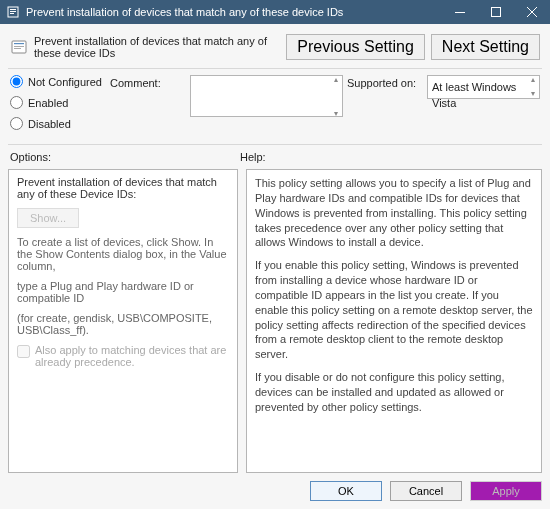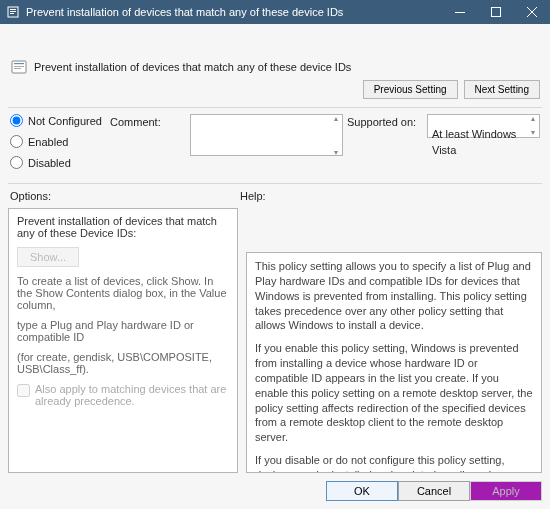--- a/index.html
+++ b/index.html
@@ -46,43 +46,42 @@
   }
   .header-row .policy-icon {
     width:18px; height:18px; margin-right:6px;
     display:flex; align-items:center; justify-content:center;
   }
   .header-row .policy-title { flex:1; font-size:11px; }
   .nav-btn {
     background:#f0f0f0;
     border:1px solid #b5b5b5;
     padding:3px 10px;
-    font-size:10px;
+    font-size:16px;
     margin-left:6px;
     font-family:inherit;
-    margin-top:46px;
   }
   .config-row {
     display:flex;
     padding:6px 2px 6px 2px;
     border-bottom:1px solid #d8d8d8;
   }
   .radio-col { width:100px; }
   .radio-item { display:flex; align-items:center; margin-bottom:8px; }
   .radio-item input { margin:0 5px 0 0; }
   .meta-col { flex:1; display:flex; gap:4px; }
   .meta-row { display:flex; align-items:flex-start; }
   .meta-label { width:80px; font-size:11px; padding-top:2px; }
   .textbox {
     flex:1;
     background:#fff;
     border:1px solid #b5b5b5;
     font-family:inherit;
     font-size:11px;
-    padding:11px 4px;
+    padding:3px 4px;
     resize:none;
   }
   .comment-box { height:42px; position:relative; }
   .supported-box { height:24px; line-height:16px; }
   .scroll-arrows {
     position:absolute; right:0; top:0; bottom:0; width:14px;
     display:flex; flex-direction:column; justify-content:space-between;
   }
   .scroll-arrows span { font-size:8px; color:#888; text-align:center; line-height:10px; }
   .mid-header {
@@ -100,37 +99,38 @@
     min-height:0;
   }
   .panel {
     border:1px solid #b5b5b5;
     background:#fff;
     font-size:11px;
     padding:6px 8px;
     overflow:hidden;
   }
   .panel.left { width:230px; color:#5a5a5a; }
-  .panel.right { flex:1; color:#444; line-height:1.35; position:relative;margin-top:44px; }
+  .panel.right { flex:1; color:#444; line-height:1.35; position:relative; }
   .opt-title { color:#333; margin-bottom:8px; }
   .opt-btn {
     display:inline-block;
     border:1px solid #ddd;
     background:#f4f4f4;
     color:#bbb;
     padding:3px 12px;
     margin-bottom:8px;
   }
   .opt-text { margin-bottom:8px; color:#666; }
   .opt-check { display:flex; align-items:flex-start; color:#aaa; margin-top:8px;}
   .opt-check input { margin:1px 5px 0 0; }
   .help-p { margin-bottom:8px; }
   .footer {
     display:flex;
     justify-content:flex-end;
+    gap:8px;
     padding-top:8px;
   }
   .footer button {
     border:1px solid #a0a0a0;
     background:#efefef;
     font-family:inherit;
     font-size:11px;
     padding:3px 0;
     width:72px;
   }

